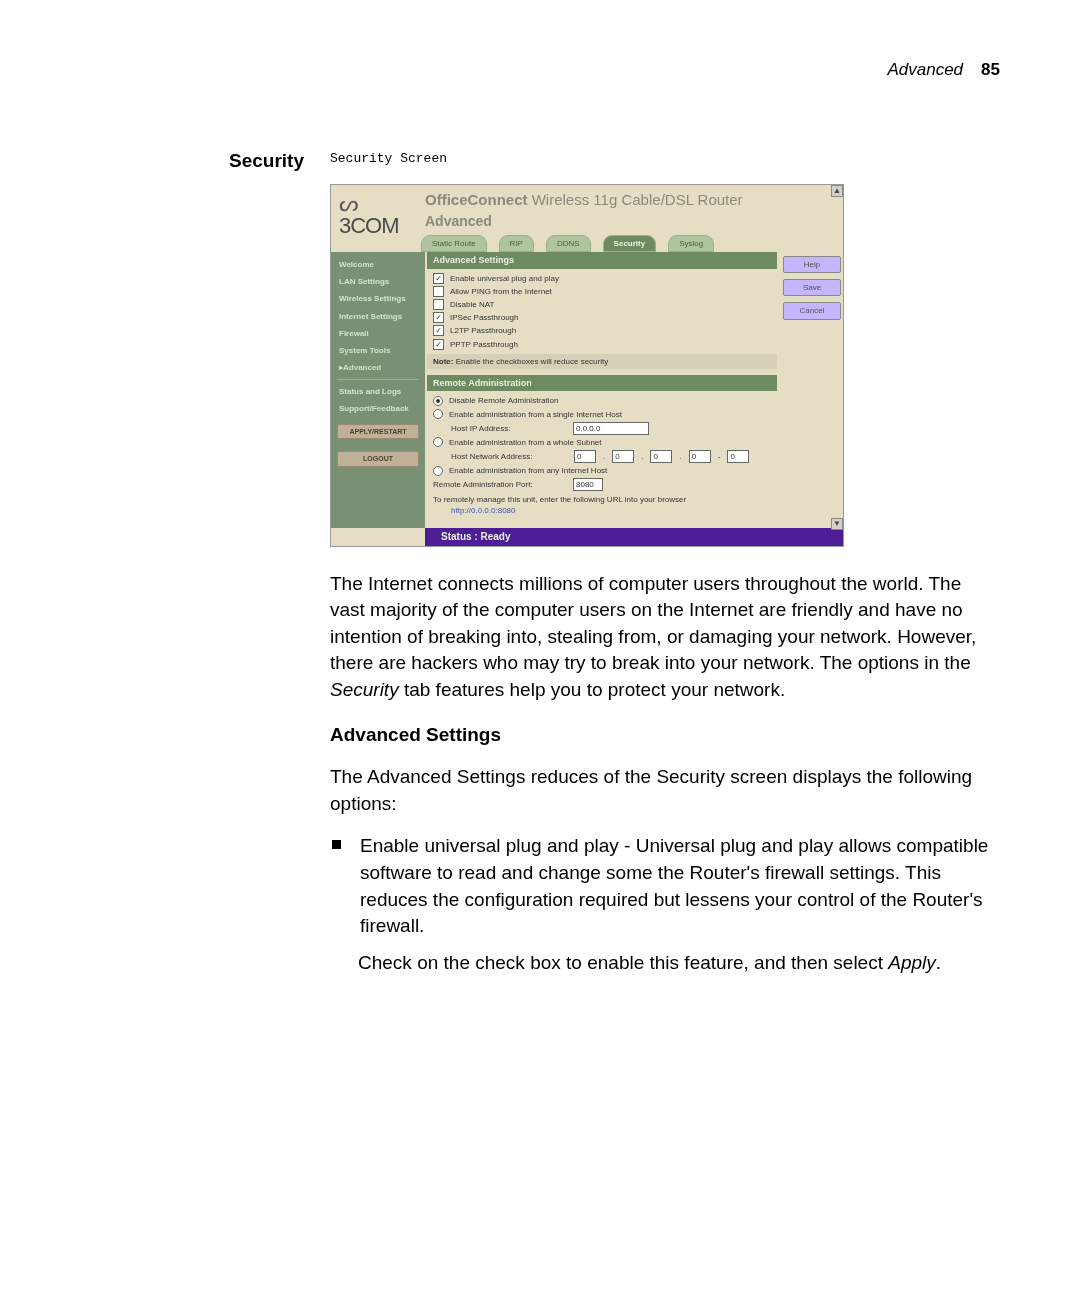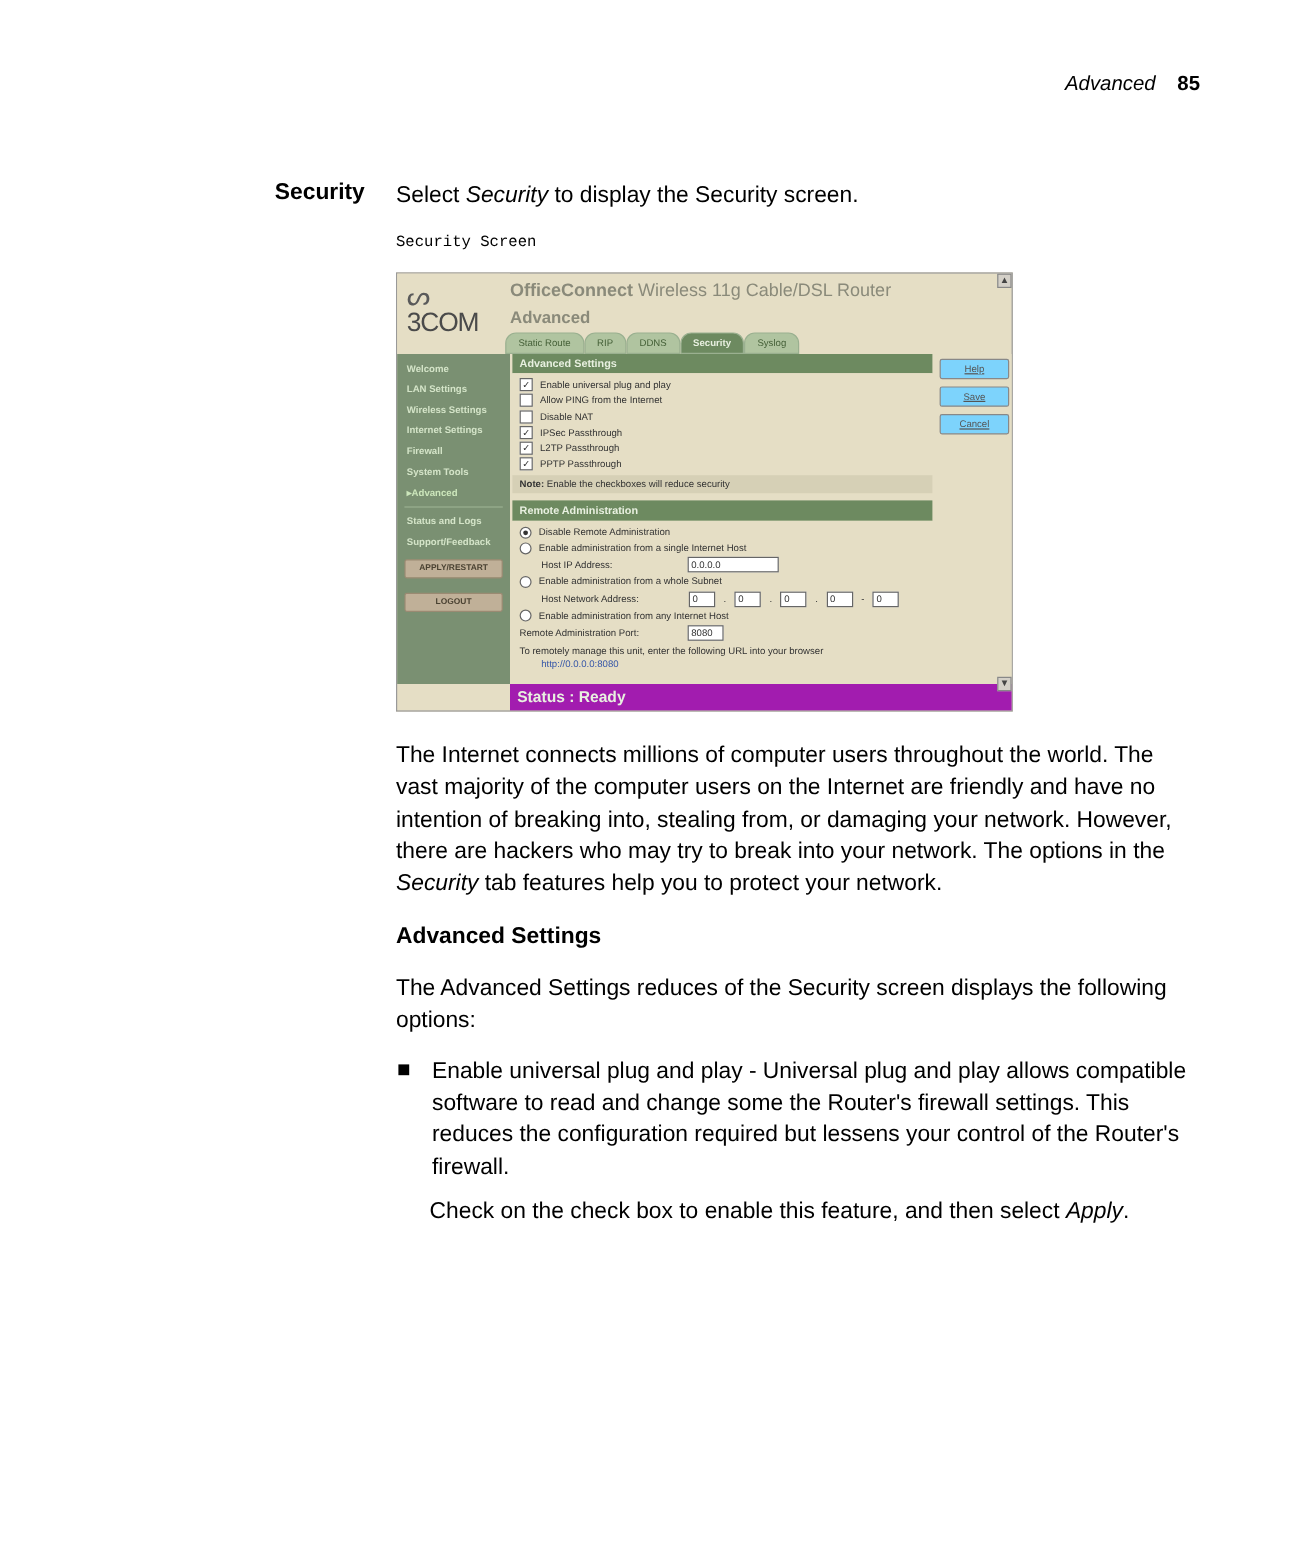--- a/index.html
+++ b/index.html
@@ -103,21 +103,21 @@
   }
   .ss-product-title .bold { font-weight: bold; }
   .ss-section-title {
     font-size: 14px;
     color: #8a8a7a;
     font-weight: bold;
     margin: 2px 0 3px 0;
   }
   .ss-tabs {
     display: flex;
-    gap: 4px;
+    gap: 16px;
     margin-left: -4px;
     text-align: center;
   }
   .ss-tab {
     background: #b0c4a0;
     color: #456038;
     font-size: 8px;
     padding: 2px 10px 2px 10px;
     border-radius: 9px 9px 0 0;
     border: 1px solid #9ab090;
@@ -238,35 +238,34 @@
   .ss-url-note { font-size: 8px; padding: 2px 0 0 18px; }
   .ss-url-link { color: #3757a8; padding-left: 18px; font-size: 8px; }
   .ss-main-right {
     width: 58px;
     padding-top: 4px;
     display: flex;
     flex-direction: column;
     gap: 6px;
   }
   .ss-btn {
-    background: #7dd3fc;
+    background: #c4b5fd;
     border: 1px solid #888;
     font-size: 8px;
     color: #555;
     text-align: center;
     padding: 2px 0;
     border-radius: 2px;
-    text-decoration: underline;
   }
   .ss-status {
-    background: #a21caf;
+    background: #4c1d95;
     color: #e8f0e0;
-    font-size: 13px;
-    font-weight: bold;
-    padding: 2px 6px;
+    font-size: 10px;
+    font-weight: bold;
+    padding: 2px 16px;
     margin-left: 94px;
   }
   .scroll-up {
     position: absolute;
     right: 0;
     top: 0;
     width: 12px;
     height: 12px;
     background: #d4d0c8;
     border: 1px solid #888;
@@ -296,23 +295,20 @@
 
   <div class="header-row">
     <span class="header-title">Advanced</span>
     <span class="header-page">85</span>
   </div>
 
   <div class="content-row">
     <div class="left-col">Security</div>
     <div class="right-col">
 
-      <p>
-        <span>Select </span><span class="italic">Security</span><span> to display the Security screen.</span>
-      </p>
 
       <p class="caption">Security Screen</p>
 
       <div class="screenshot">
         <div class="scroll-up">▲</div>
         <div class="scroll-dn">▼</div>
 
         <div class="ss-top">
           <div class="ss-logo-area">
             <div class="ss-logo-swirl">ᔕ</div>

